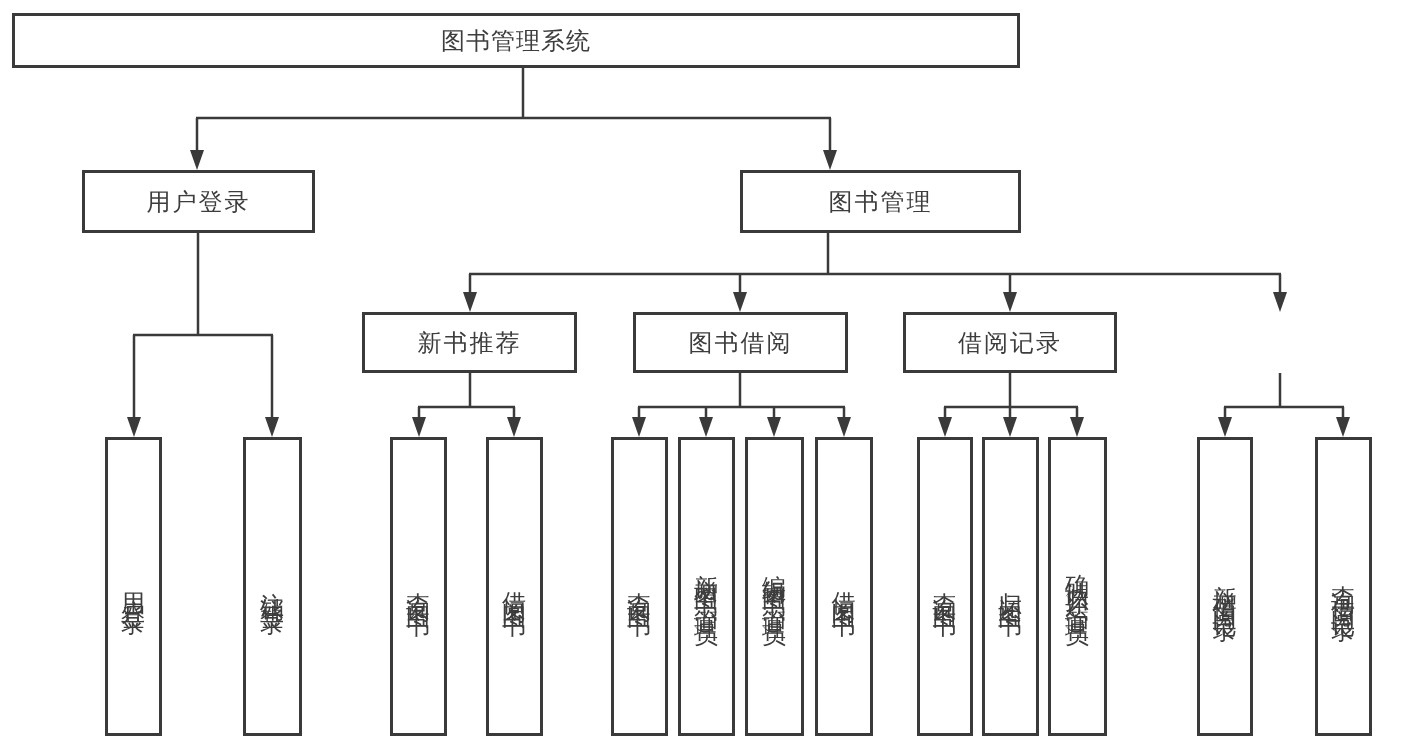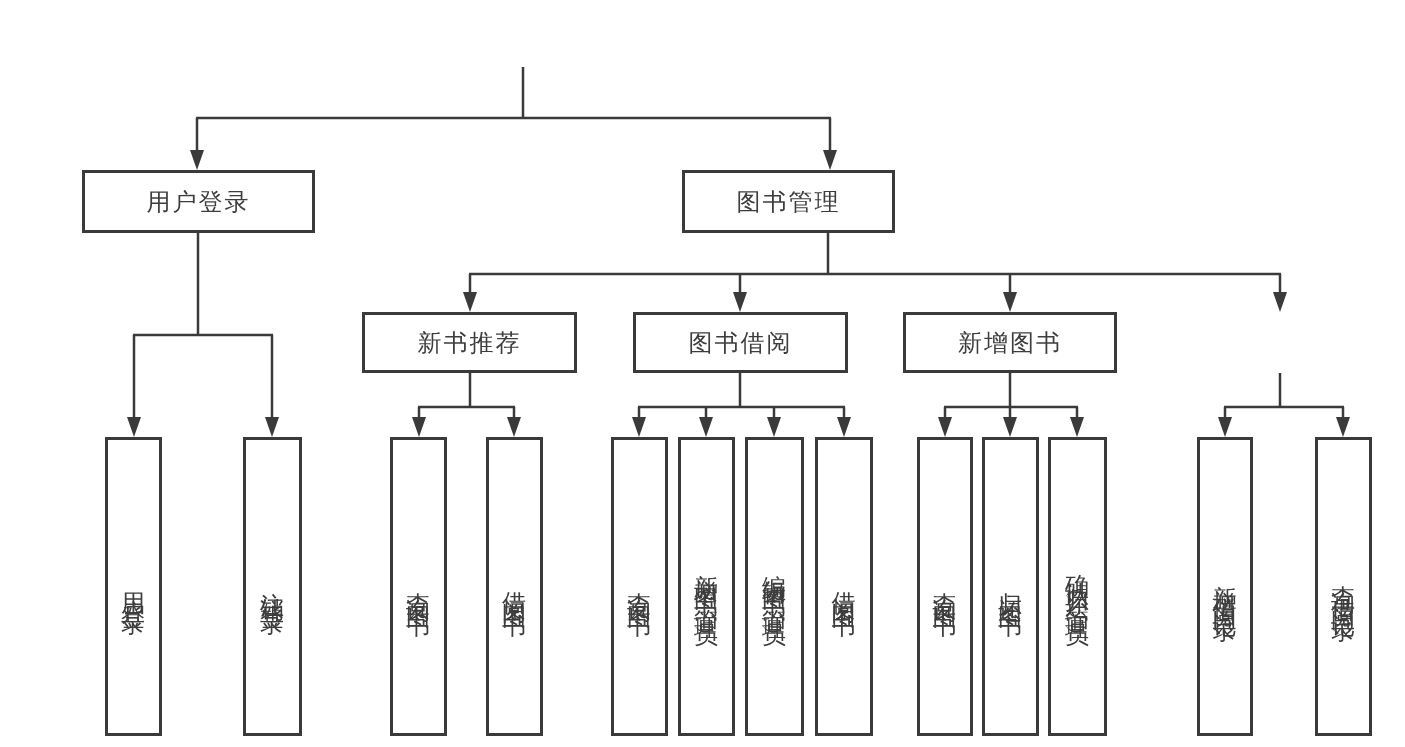--- a/index.html
+++ b/index.html
@@ -85,36 +85,39 @@
       <line x1="1010" y1="407" x2="1010" y2="419" stroke="#3a3a3a" stroke-width="2.5"></line>
       <polygon points="1003,417 1017,417 1010,437" fill="#3a3a3a"></polygon>
       <line x1="1077" y1="407" x2="1077" y2="419" stroke="#3a3a3a" stroke-width="2.5"></line>
       <polygon points="1070,417 1084,417 1077,437" fill="#3a3a3a"></polygon>
       <line x1="1225" y1="407" x2="1225" y2="419" stroke="#3a3a3a" stroke-width="2.5"></line>
       <polygon points="1218,417 1232,417 1225,437" fill="#3a3a3a"></polygon>
       <line x1="1343" y1="407" x2="1343" y2="419" stroke="#3a3a3a" stroke-width="2.5"></line>
       <polygon points="1336,417 1350,417 1343,437" fill="#3a3a3a"></polygon>
     </svg>
 
+  <div class="node lv0" style="left:12px;top:13px;width:1008px;height:55px">
+    <span class="hlabel">图书管理系统</span>
+  </div>
 
   <div class="node" style="left:82px;top:170px;width:233px;height:63px">
     <span class="hlabel">用户登录</span>
   </div>
-  <div class="node" style="left:682px;top:170px;width:213px;height:63px">
+  <div class="node" style="left:740px;top:170px;width:281px;height:63px">
     <span class="hlabel">图书管理</span>
   </div>
 
   <div class="node" style="left:633px;top:312px;width:215px;height:61px">
     <span class="hlabel">图书借阅</span>
   </div>
   <div class="node" style="left:362px;top:312px;width:215px;height:61px">
     <span class="hlabel">新书推荐</span>
   </div>
   <div class="node" style="left:903px;top:312px;width:214px;height:61px">
-    <span class="hlabel">新增图书</span>
+    <span class="hlabel">借阅记录</span>
   </div>
 
   <div class="node leaf" style="left:105px;top:437px;width:57px;height:299px">
     <span class="vlabel">用户登录</span>
   </div>
   <div class="node leaf" style="left:243px;top:437px;width:59px;height:299px">
     <span class="vlabel">注销登录</span>
   </div>
   <div class="node leaf" style="left:390px;top:437px;width:57px;height:299px">
     <span class="vlabel">查询图书</span>

